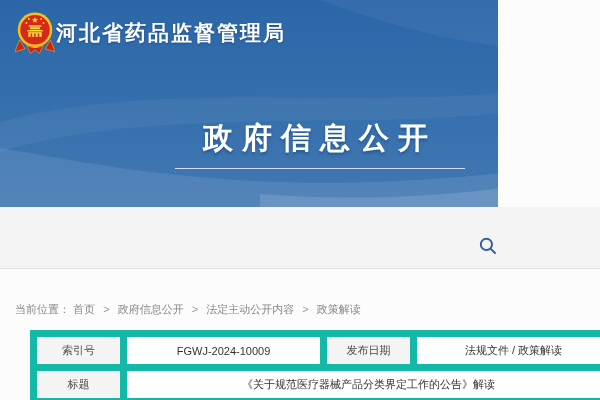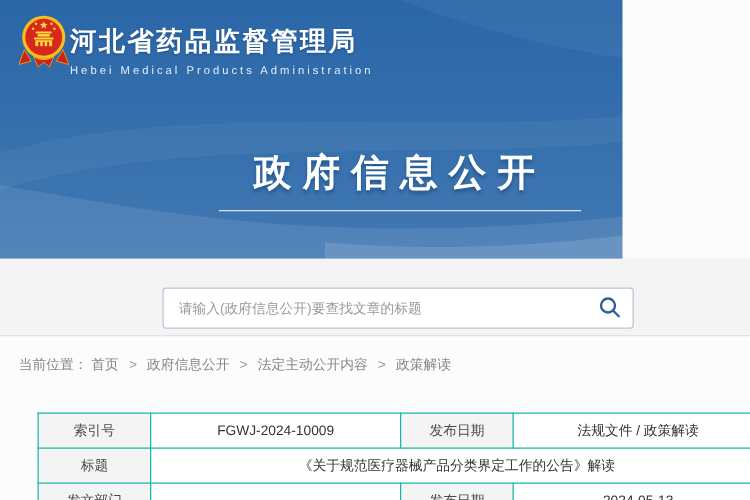--- a/index.html
+++ b/index.html
@@ -43,32 +43,32 @@
     background:#fff;padding:0 42px 0 12px;font-size:11px;color:#333;
     font-family:inherit;outline:none;
   }
   .search-input::placeholder{color:#999;}
   .search-btn{
     position:absolute;left:477px;top:30px;width:22px;height:20px;
     background:none;border:none;padding:0;cursor:pointer;
   }
   
   .breadcrumb{
-    position:absolute;left:15px;top:284px;font-size:11px;color:#868686;white-space:nowrap;
+    position:absolute;left:15px;top:302px;font-size:11px;color:#868686;white-space:nowrap;
   }
   .breadcrumb .crumb{color:#868686;text-decoration:none;cursor:pointer;}
   .breadcrumb .sep{margin:0 5px;color:#9a9a9a;}
   
   .info-table{
     position:absolute;left:30px;top:330px;width:580px;
     border-collapse:collapse;table-layout:fixed;background:#fff;
     font-size:11px;
   }
   .info-table td{
-    border:1px solid #14b8a6;height:25px;vertical-align:middle;
+    border:7px solid #14b8a6;height:25px;vertical-align:middle;
     overflow:hidden;white-space:nowrap;
   }
   .info-table td.lbl{background:#f4f4f5;text-align:center;color:#4a4a4a;}
   .info-table td.val{padding:0 14px;color:#333;text-align:center;}
 </style>
 </head>
 <body>
 
 <div id="screen">
 
@@ -96,29 +96,27 @@
       <rect x="13.4" y="20.2" width="17.2" height="1.7" rx="0.3" fill="#ffd83d"></rect>
       <rect x="14.6" y="22.6" width="14.8" height="5.2" fill="#ffd83d"></rect>
       <rect x="17.2" y="24" width="1.7" height="3.8" fill="#d7281b"></rect>
       <rect x="21.1" y="24" width="1.7" height="3.8" fill="#d7281b"></rect>
       <rect x="25" y="24" width="1.7" height="3.8" fill="#d7281b"></rect>
       <path d="M7.5,30 A16.2,16.2 0 0 0 36.5,30 L34.5,32.4 A14,14 0 0 1 9.5,32.4 Z" fill="#f3c01c"></path>
     </svg>
 
     <div class="site-title">
       <div class="site-title-cn">河北省药品监督管理局</div>
-      <div class="site-title-en">Hebei Medical Products Administration</div>
     </div>
 
     <div class="banner-title">政府信息公开</div>
     <div class="banner-underline"></div>
   </div>
 
   <div class="search-band">
-    <input class="search-input" type="text" value="" placeholder="请输入(政府信息公开)要查找文章的标题" style="">
     <button class="search-btn">
       <svg width="18" height="18" viewBox="0 0 18 18">
         <circle cx="7.4" cy="7.4" r="5.6" fill="none" stroke="#2d5f9f" stroke-width="1.9"></circle>
         <line x1="11.6" y1="11.6" x2="16" y2="16" stroke="#2d5f9f" stroke-width="1.9" stroke-linecap="round"></line>
       </svg>
     </button>
   </div>
 
   <div class="breadcrumb">
     <span>当前位置：</span>

